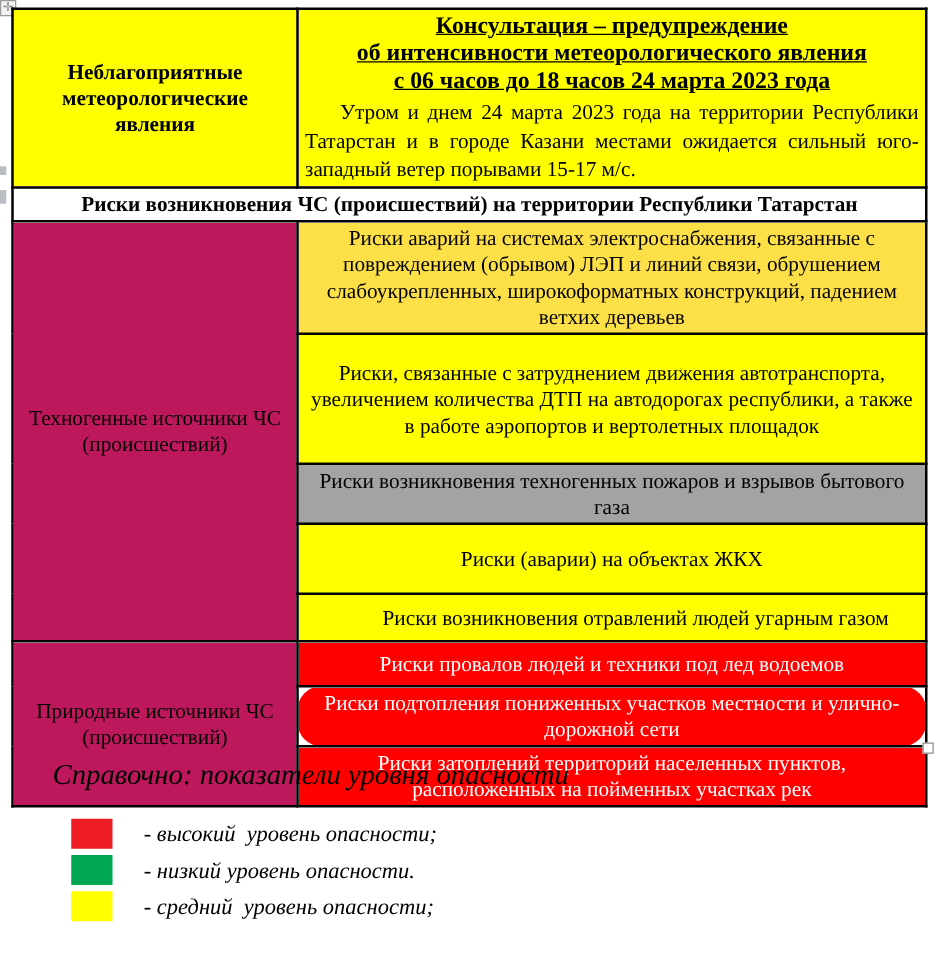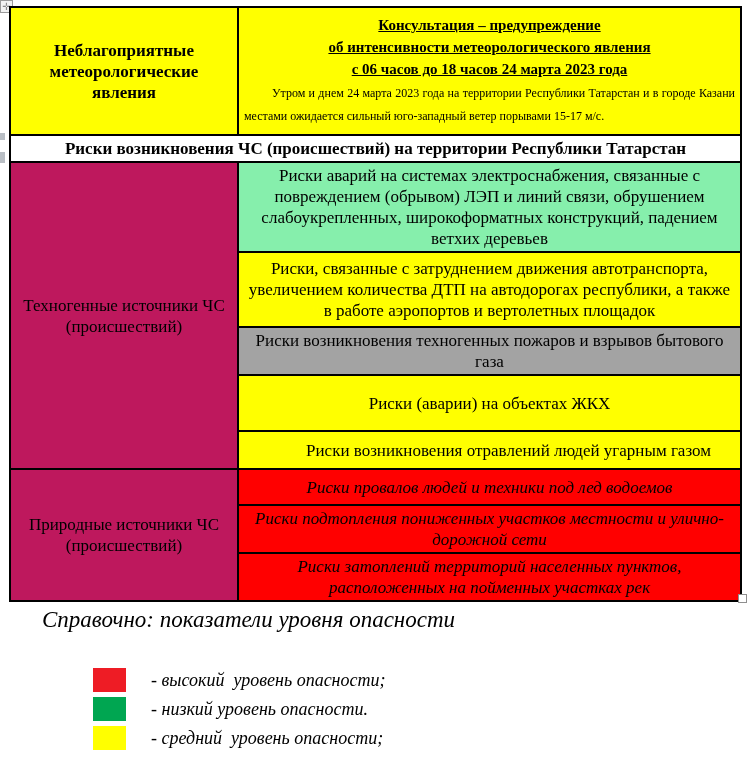--- a/index.html
+++ b/index.html
@@ -45,54 +45,54 @@
     overflow: hidden;
   }
   col.c-left  { width: 228px; }
   col.c-right { width: 503px; }
 
   .cell-head-left {
     font-weight: bold; font-size: 17.5px; line-height: 23px;
   }
   .cell-consult { vertical-align: top; padding: 3px 8px 2px 8px; }
   .consult-title div {
-    font-weight: bold; font-size: 15px; line-height: 22px;
+    font-weight: bold; font-size: 19px; line-height: 22px;
     text-decoration: underline;
   }
   .consult-body {
     margin-top: 2px;
     text-align: justify; text-indent: 28px;
-    font-size: 12px; line-height: 23px;
+    font-size: 17px; line-height: 23px;
   }
   .cell-section { font-weight: bold; font-size: 17px; line-height: 20px; padding: 1px 4px; }
   .cell-category { font-weight: normal; font-size: 17.5px; line-height: 23px; background: #be185d; }
   .cell-risk { }
-  .cell-risk.white-text { color: #000000; font-style: italic; }
+  .cell-risk.white-text { color: #ffffff; }
 
   
   tr.r1  td { height: 128px; }
   tr.r2  td { height: 24px; margin-left: 26px; }
   tr.r3  td { height: 84px; }
-  tr.r4  td { height: 75px; }
+  tr.r4  td { height: 104px; }
   tr.r5  td { height: 41px; }
   tr.r6  td { height: 56px; margin-left: 18px; }
   tr.r7  td { height: 38px; padding-left: 43px; }
   tr.r8  td { height: 36px; }
-  tr.r9  td { height: 45px; }
+  tr.r9  td { height: 45px; border-radius: 19px; }
   tr.r10 td { height: 48px; }
 
   
   .legend {
     position: absolute; left: 0; top: 608px; width: 748px;
   }
   .legend-title {
     margin-left: 42px;
     font-style: italic; font-size: 23px; line-height: 24px;
   }
-  .legend-items { margin-top: 36px; padding-left: 36px; }
+  .legend-items { margin-top: 23px; }
   .legend-item {
     display: flex; align-items: center;
     margin-left: 57px; height: 24px; margin-bottom: 5px;
   }
   .legend-swatch {
     width: 33px; height: 24px; flex: 0 0 33px;
   }
   .legend-label {
     margin-left: 25px;
     font-style: italic; font-size: 18px;
@@ -125,21 +125,21 @@
       <div class="consult-body">Утром и днем 24 марта 2023 года на территории Республики Татарстан и в городе Казани местами ожидается сильный юго-западный ветер порывами 15-17 м/с.</div>
     </td>
   </tr>
 
   <tr class="r2">
     <td colspan="2" class="cell-section">Риски возникновения ЧС (происшествий) на территории Республики Татарстан</td>
   </tr>
 
   <tr class="r3">
     <td rowspan="5" class="cell-category">Техногенные источники ЧС (происшествий)</td>
-    <td class="cell-risk" style="background-color: #86efac;">Риски аварий на системах электроснабжения, связанные с повреждением (обрывом) ЛЭП и линий связи, обрушением слабоукрепленных, широкоформатных конструкций, падением ветхих деревьев</td>
+    <td class="cell-risk" style="background-color: #fde047;">Риски аварий на системах электроснабжения, связанные с повреждением (обрывом) ЛЭП и линий связи, обрушением слабоукрепленных, широкоформатных конструкций, падением ветхих деревьев</td>
   </tr>
   <tr class="r4">
     <td class="cell-risk" style="background-color: rgb(255, 255, 0);">Риски, связанные с затруднением движения автотранспорта, увеличением количества ДТП на автодорогах республики, а также в работе аэропортов и вертолетных площадок</td>
   </tr>
   <tr class="r5">
     <td class="cell-risk" style="background-color: #a3a3a3;">Риски возникновения техногенных пожаров и взрывов бытового газа</td>
   </tr>
   <tr class="r6">
     <td class="cell-risk" style="background-color: rgb(255, 255, 0);">Риски (аварии) на объектах ЖКХ</td>
   </tr>

